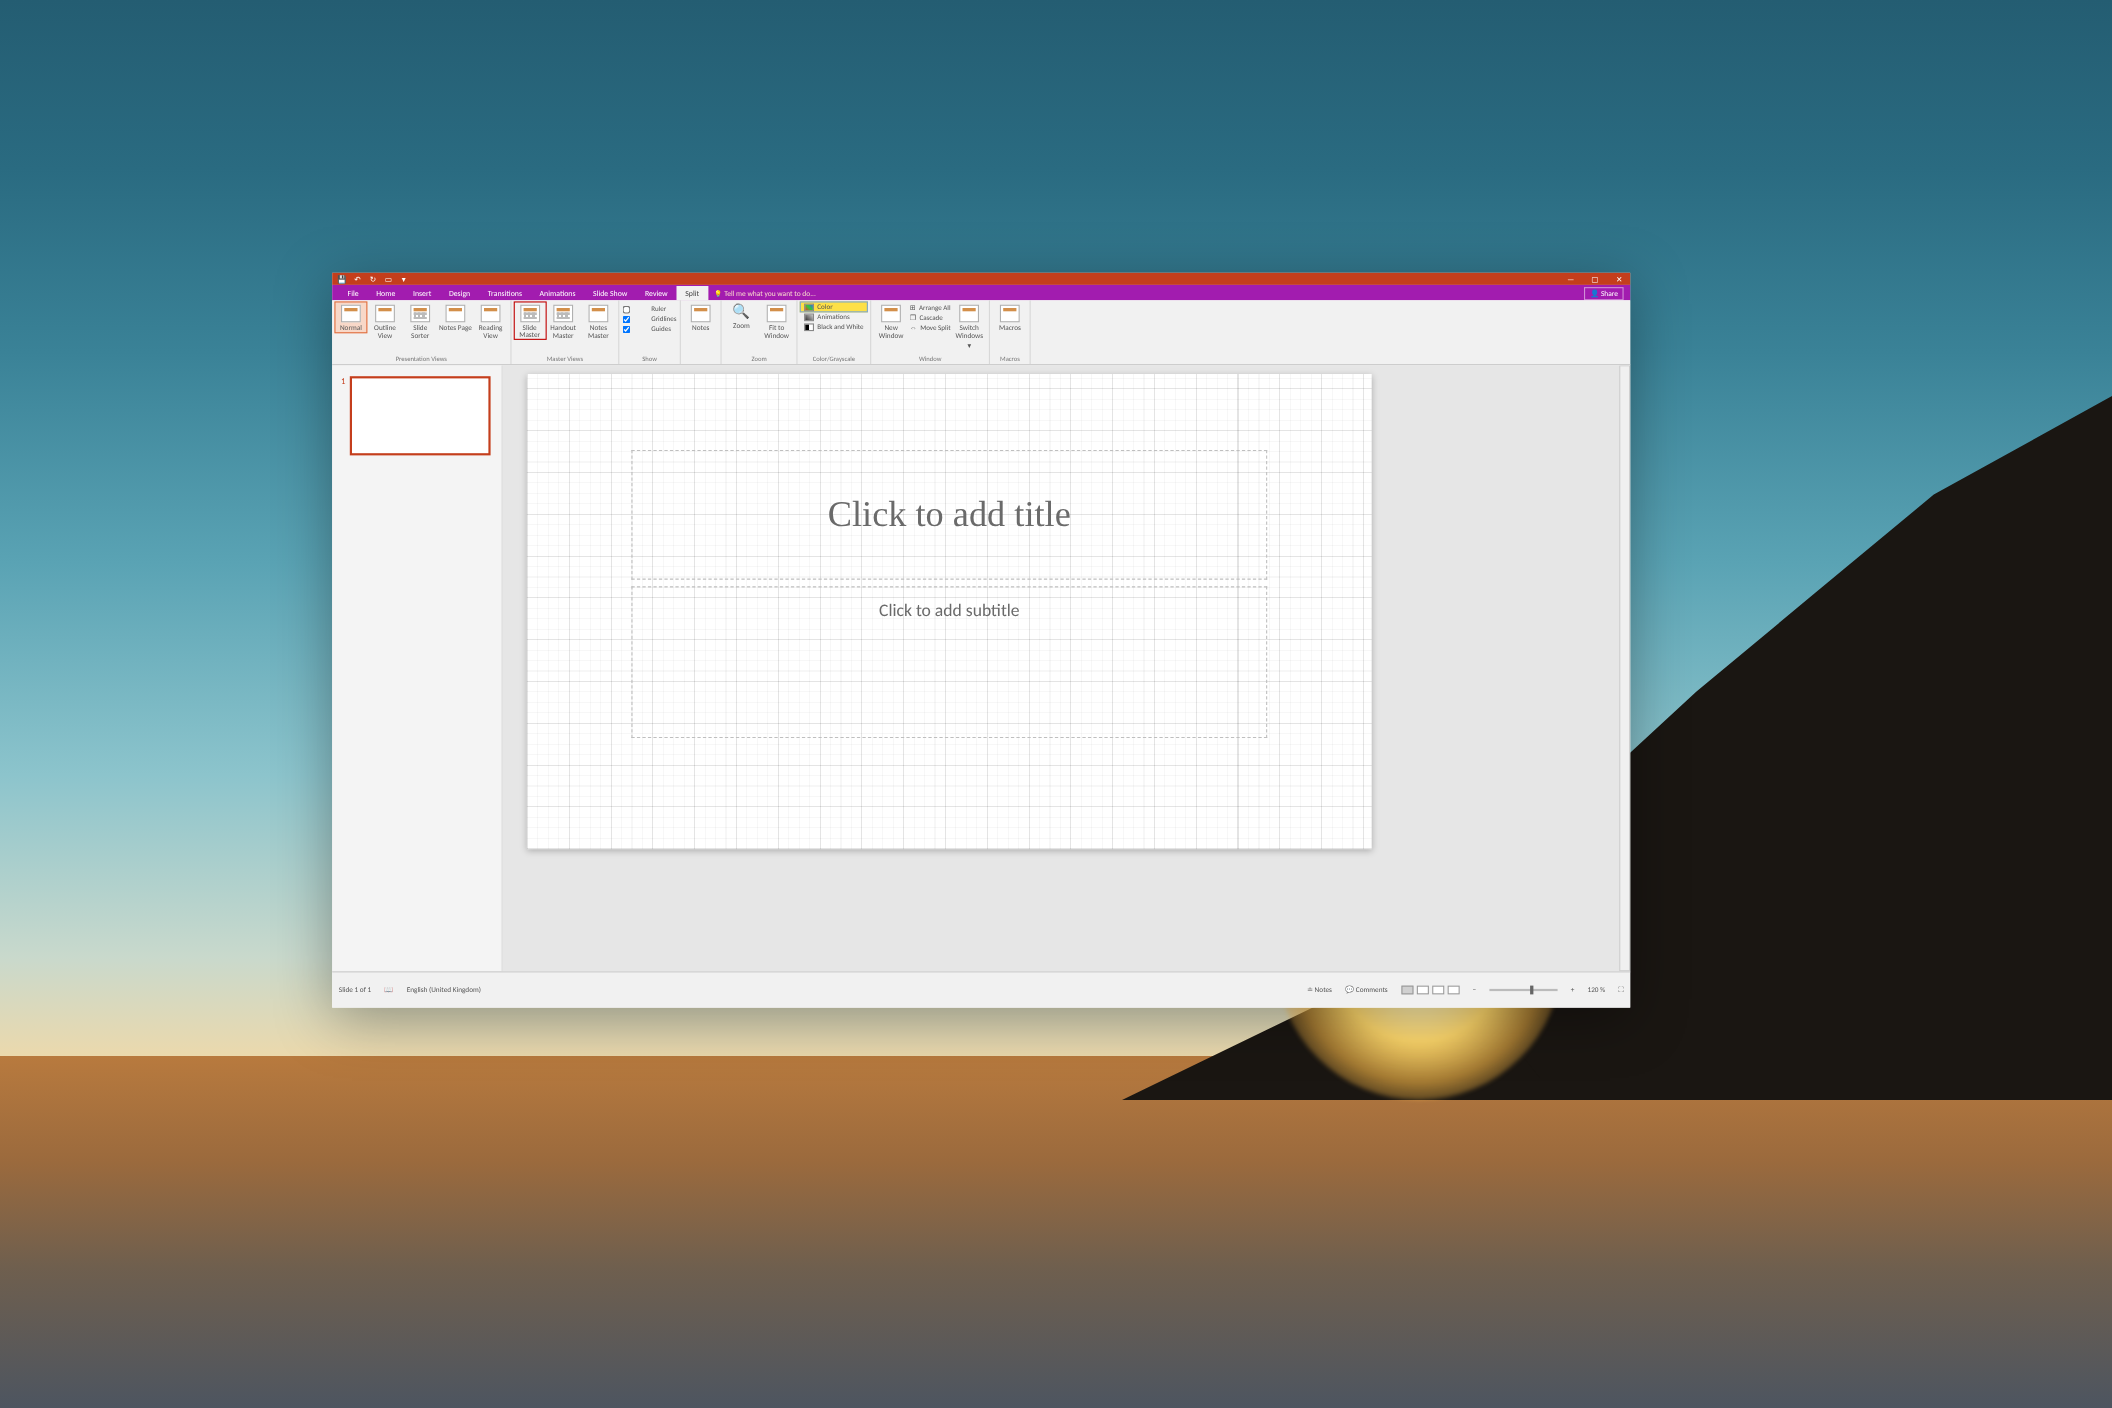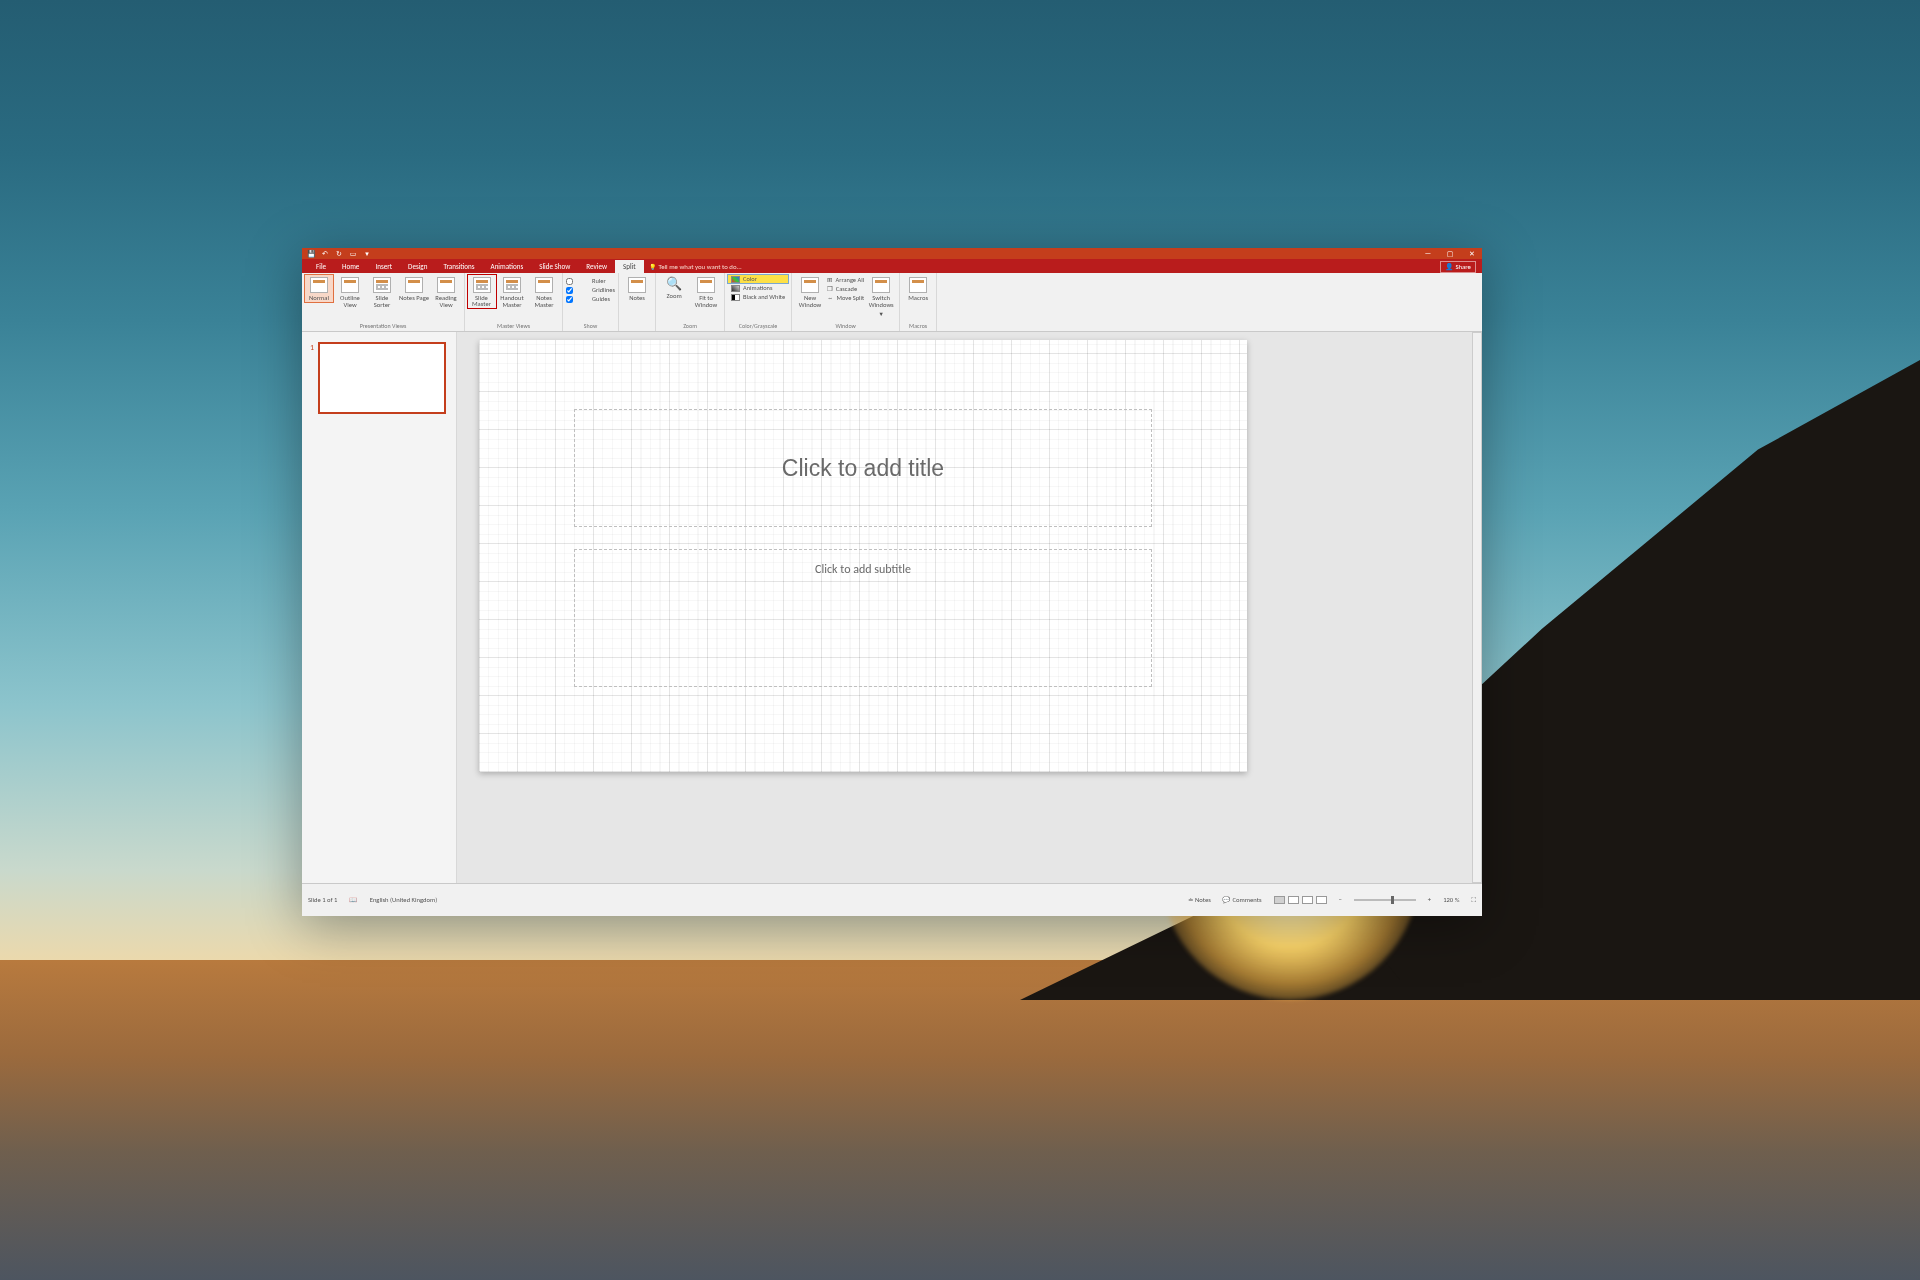--- a/index.html
+++ b/index.html
@@ -10,21 +10,21 @@
 .sun-glow{position:absolute;bottom:280px;left:1160px;width:260px;height:260px;border-radius:50%;background:radial-gradient(circle,#fff9e6 0%,#fff0b0 22%,#ffd86b 42%,rgba(255,188,72,.6) 62%,rgba(255,160,50,0) 80%);filter:blur(2px)}
 .sea{position:absolute;bottom:0;left:0;width:100%;height:320px;background:linear-gradient(to bottom,#b87a3e 0%,#9b6a3d 30%,#6f5f4e 60%,#4d5560 100%)}
 .mountain{position:absolute;bottom:280px;right:0;width:900px;height:640px;background:#1a1612;clip-path:polygon(100% 0,100% 100%,0 100%,22% 85%,35% 70%,48% 55%,58% 42%,70% 28%,82% 14%)}
 .rock{position:absolute;bottom:300px;left:1280px;width:120px;height:60px;background:#1a1612;clip-path:polygon(0 100%,18% 30%,40% 10%,62% 20%,80% 50%,100% 100%)}
 .window{position:absolute;top:248px;left:302px;width:1180px;height:668px;background:#fff;box-shadow:0 10px 50px rgba(0,0,0,.35);display:flex;flex-direction:column}
 .titlebar{height:11px;background:#c43e1c;display:flex;align-items:center;padding:0 5px;color:#fff;font-size:7px}
 .qat{display:flex;gap:6px;align-items:center}
 .qat span{width:8px;display:inline-block;text-align:center}
 .winctrl{margin-left:auto;display:flex;gap:12px}
 .winctrl span{width:10px;text-align:center;cursor:default}
-.tabbar{height:14px;background:#b91c1c;display:flex;align-items:flex-end;padding-left:6px;color:#fff;font-size:7.1px}
+.tabbar{height:14px;background:#a21caf;display:flex;align-items:flex-end;padding-left:6px;color:#fff;font-size:7.1px}
 .tab{padding:2px 8px;cursor:default}
 .tab.active{background:#f1f1f1;color:#444}
 .tellme{color:#f8d7cd;padding:2px 6px;font-size:6.8px}
 .tellme::before{content:"💡 ";font-size:6px}
 .right-tab{margin-left:auto;display:flex;align-items:flex-end;padding-right:6px;gap:4px;color:#fff;font-size:6.8px}
 .signin{border:1px solid rgba(255,255,255,.5);padding:1px 4px}
 .ribbon{height:59px;background:#f1f1f1;border-bottom:1px solid #c9c9c9;display:flex;font-size:6.6px;color:#555;user-select:none}
 .group{display:flex;flex-direction:column;border-right:1px solid #d8d8d8;padding:2px 3px 0}
 .group-body{flex:1;display:flex;gap:2px;align-items:flex-start}
 .group-label{text-align:center;font-size:6px;color:#777;padding:1px 0}
@@ -46,22 +46,22 @@
 .content{flex:1;display:flex;overflow:hidden;background:#e6e6e6}
 .thumbrail{width:155px;background:#f4f4f4;border-right:1px solid #d8d8d8;padding:10px 8px}
 .thumb-wrap{display:flex;align-items:flex-start;gap:4px}
 .thumb-num{font-size:8px;color:#c43e1c}
 .thumb{width:128px;height:72px;background:#fff;border:2px solid #c43e1c}
 .editor{flex:1;position:relative;background:#e6e6e6;overflow:hidden}
 .editor .sb{position:absolute;background:#f0f0f0;border:1px solid #ccc}
 .editor .sb.v{right:0;top:0;bottom:0;width:10px}
 .slide{position:absolute;top:8px;left:22px;width:768px;height:432px;background:#fff;box-shadow:0 2px 6px rgba(0,0,0,.25);background-image:repeating-linear-gradient(90deg,rgba(0,0,0,.08) 0 1px,transparent 1px 38px),repeating-linear-gradient(0deg,rgba(0,0,0,.08) 0 1px,transparent 1px 38px),repeating-linear-gradient(90deg,rgba(0,0,0,.03) 0 1px,transparent 1px 9.5px),repeating-linear-gradient(0deg,rgba(0,0,0,.03) 0 1px,transparent 1px 9.5px)}
 .ph{position:absolute;border:1px dashed #bfbfbf;display:flex;align-items:center;justify-content:center;color:#6a6a6a}
-.ph.title{top:69px;left:95px;width:578px;height:118px;font-size:23px;font-family:Liberation Sans, sans-serif}
-.ph.sub{top:209px;left:95px;width:578px;height:138px;align-items:flex-start;padding-top:12px;font-size:12px}
+.ph.title{top:69px;left:95px;width:578px;height:118px;font-size:33px;font-family:Liberation Serif, serif}
+.ph.sub{top:193px;left:95px;width:578px;height:138px;align-items:flex-start;padding-top:12px;font-size:16px}
 .statusbar{height:12px;background:#f1f1f1;border-top:1px solid #c9c9c9;display:flex;align-items:center;font-size:6.6px;color:#555;padding:16px 6px;gap:12px}
 .statusbar .spacer{flex:1}
 .vb{display:flex;gap:3px;align-items:center}
 .vb span.m{width:11px;height:8px;border:1px solid #999;background:#fff}
 .vb span.m.on{background:#d0d0d0}
 .zoom-slider{width:62px;height:2px;background:#bbb;position:relative}
 .zoom-slider::after{content:"";position:absolute;left:60%;top:-3px;width:3px;height:8px;background:#666}
 </style>
 </head>
 <body>

